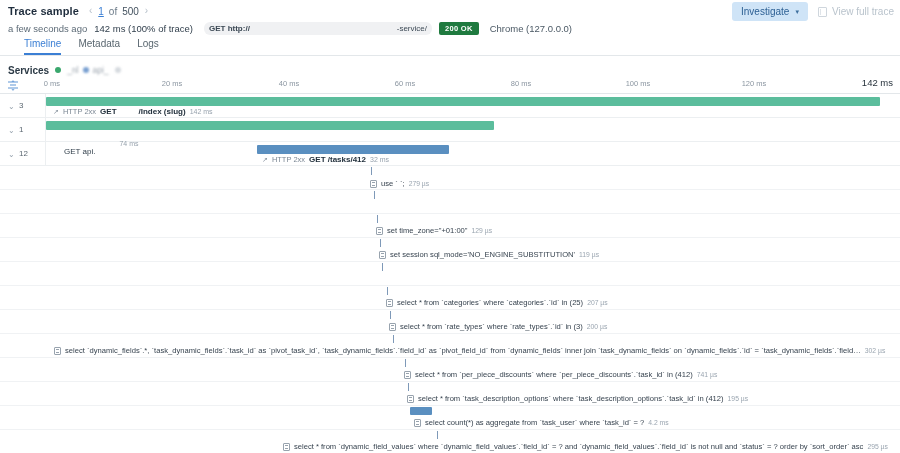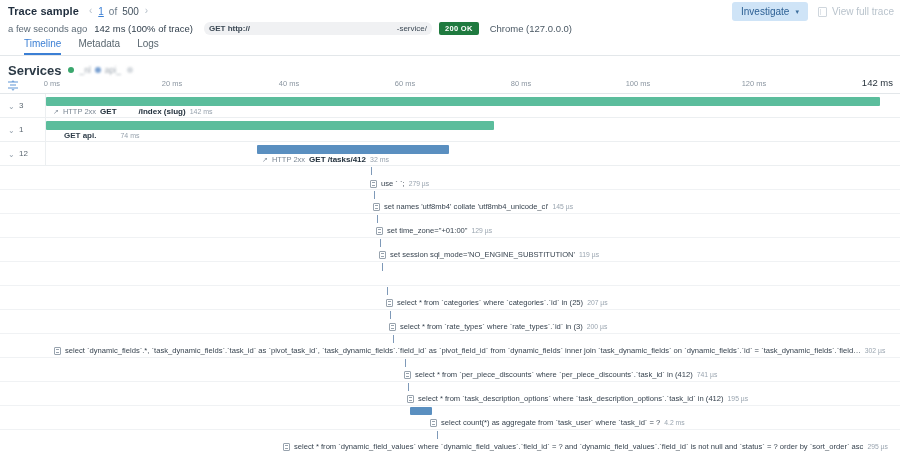--- a/index.html
+++ b/index.html
@@ -67,21 +67,21 @@
   }
   .tab { font-size: 10px; color: #59666f; padding-bottom: 3px; }
   .tab.active { color: #3b7fd4; border-bottom: 2px solid #3b7fd4; }
   .tabs-rule { position: absolute; left: 0; top: 55px; width: 900px; height: 1px; background: #e3e7ea; }
 
   
   .services {
     position: absolute; left: 8px; top: 63px; height: 14px;
     display: flex; align-items: center; gap: 6px; font-size: 9px;
   }
-  .svc-label { font-weight: bold; color: #2c3a46; font-size: 13px; }
+  .svc-label { font-weight: bold; color: #2c3a46; font-size: 10px; }
   .dot { width: 6px; height: 6px; border-radius: 50%; display: inline-block; }
   .svc-item { display: flex; align-items: center; gap: 4px; color: #7b8794; font-size: 8.5px; }
   .blurred { filter: blur(1.1px); opacity: .75; }
 
   
   .axis { position: absolute; left: 0; top: 77px; width: 900px; height: 17px; }
   .axis-icon { position: absolute; left: 6px; top: 2px; width: 14px; height: 13px; }
   .tick { position: absolute; top: 2px; font-size: 7.5px; color: #8b96a1; transform: translateX(-50%); white-space: nowrap;}
   .tick.last { color: #28333d; font-size: 9.5px; font-weight: normal; transform: translateX(-100%); top:0; }
   .axis-rule { position: absolute; left: 0; top: 93px; width: 900px; height: 1px; background: #e3e7ea; }
@@ -208,21 +208,21 @@
       </div>
     </div>
 
     <div class="grp" style="top:24px; height:24px;">
       <div class="gutter">
         <span class="chev" style="top:8px">⌄</span>
         <span class="gcount" style="top:7px">1</span>
       </div>
       <div class="bar green" style="left:46px; top:3px; width:448px;"></div>
       <div class="spanlbl" style="left:64px; top:13px;">
-        <span class="op" style="font-weight:bold;color:#2f3d49;">GET api.</span>
+        <span class="op" style="font-weight:normal;color:#2f3d49;margin-top:16px;">GET api.</span>
         <span class="dim" style="margin-left:20px">74 ms</span>
       </div>
     </div>
 
     <div class="grp" style="top:48px; height:24px;">
       <div class="gutter">
         <span class="chev" style="top:8px">⌄</span>
         <span class="gcount" style="top:7px">12</span>
       </div>
       <div class="bar blue" style="left:257px; top:3px; width:192px;"></div>
@@ -236,25 +236,20 @@
 
     <div class="tickmark" style="left:371px; top:73px;"></div>
     <div class="sqlrow" style="left:370px; top:85px;">
       <span class="db-icon"></span>
       <span>use `              `;</span>
       <span class="dur2">279 µs</span>
     </div>
     <div class="rowline" style="top:95px"></div>
 
     <div class="tickmark" style="left:374px; top:97px;"></div>
-    <div class="sqlrow" style="left:373px; top:108px;">
-      <span class="db-icon"></span>
-      <span>set names 'utf8mb4' collate 'utf8mb4_unicode_ci'</span>
-      <span class="dur2">145 µs</span>
-    </div>
     <div class="rowline" style="top:119px"></div>
 
     <div class="tickmark" style="left:377px; top:121px;"></div>
     <div class="sqlrow" style="left:376px; top:132px;">
       <span class="db-icon"></span>
       <span>set time_zone="+01:00"</span>
       <span class="dur2">129 µs</span>
     </div>
     <div class="rowline" style="top:143px"></div>
 
@@ -303,21 +298,21 @@
 
     <div class="tickmark" style="left:408px; top:289px;"></div>
     <div class="sqlrow" style="left:407px; top:300px;">
       <span class="db-icon"></span>
       <span>select * from `task_description_options` where `task_description_options`.`task_id` in (412)</span>
       <span class="dur2">195 µs</span>
     </div>
     <div class="rowline" style="top:311px"></div>
 
     <div class="bar blue" style="left:410px; top:313px; width:22px; height:8px;"></div>
-    <div class="sqlrow" style="left:414px; top:324px;margin-left:16px;">
+    <div class="sqlrow" style="left:414px; top:324px;">
       <span class="db-icon"></span>
       <span>select count(*) as aggregate from `task_user` where `task_id` = ?</span>
       <span class="dur2">4.2 ms</span>
     </div>
     <div class="rowline" style="top:335px"></div>
 
     <div class="tickmark" style="left:437px; top:337px;"></div>
     <div class="sqlrow" style="left:283px; top:348px; max-width:614px;">
       <span class="db-icon"></span>
       <span>select * from `dynamic_field_values` where `dynamic_field_values`.`field_id` = ? and `dynamic_field_values`.`field_id` is not null and `status` = ? order by `sort_order` asc</span>

